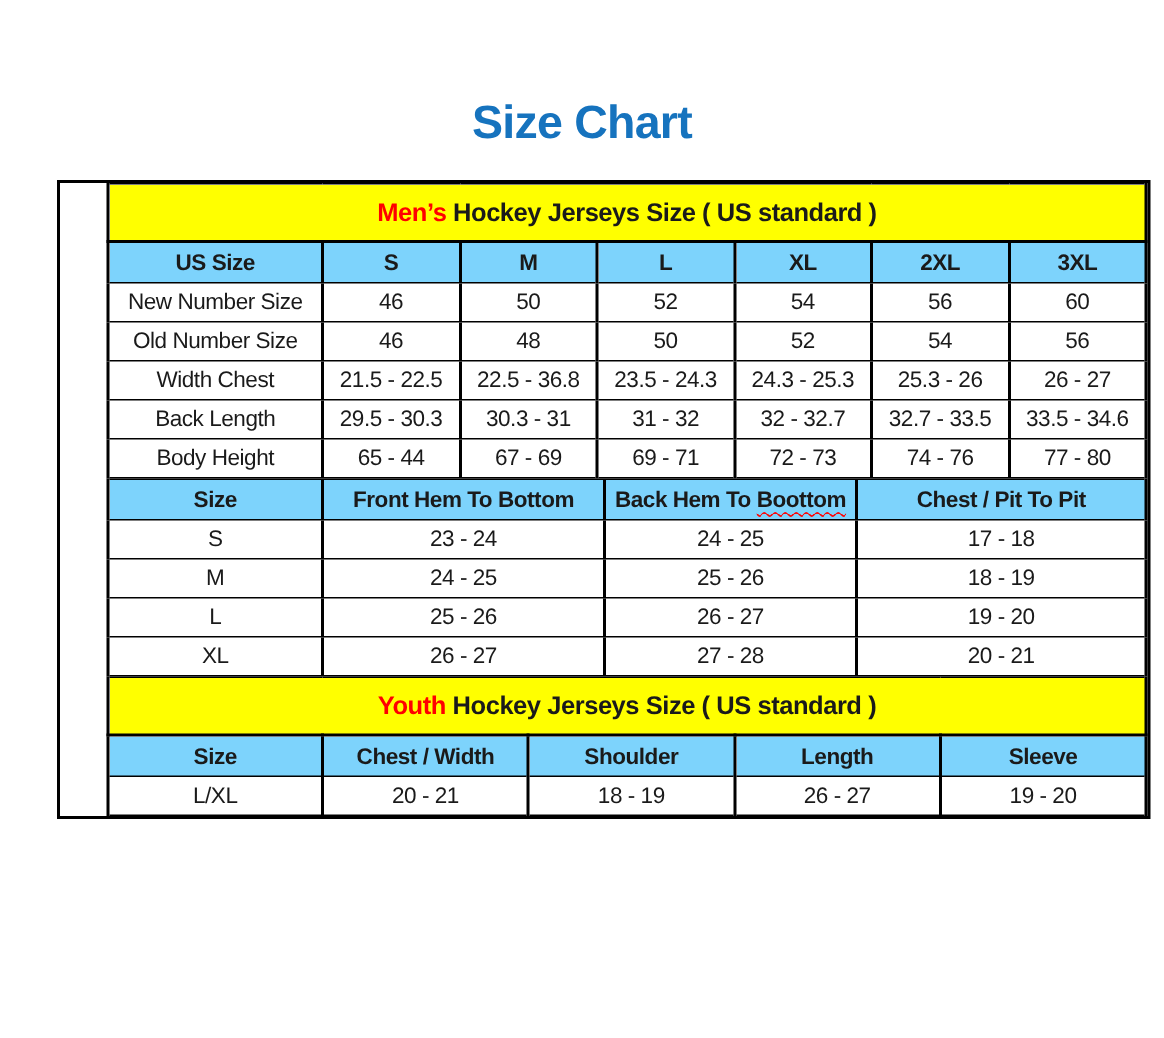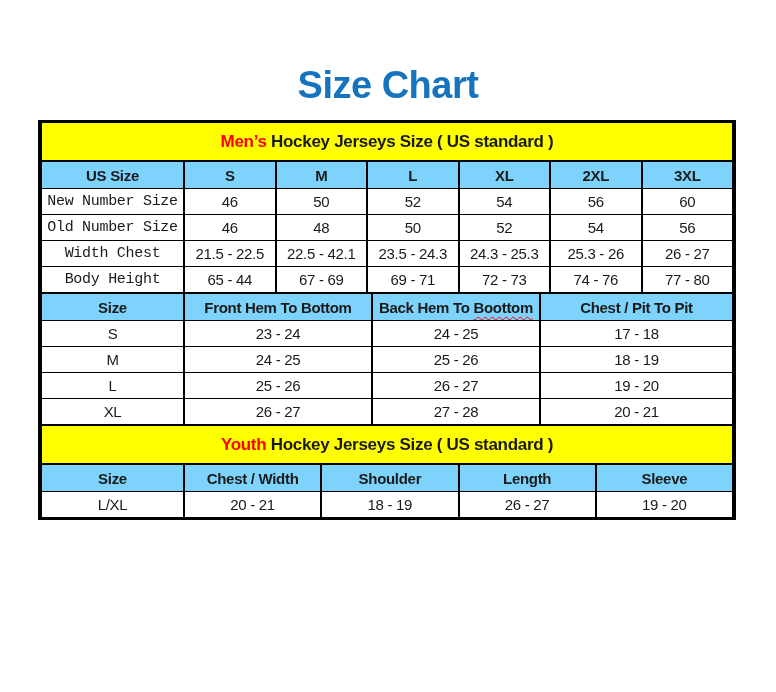--- a/index.html
+++ b/index.html
@@ -9,30 +9,31 @@
     font-family: "Liberation Sans", sans-serif;
     color: #1a1a1a;
     overflow: hidden;
     position: relative;
   }
   .page-title {
     position: absolute;
     top: 64px; left: 0; width: 100%;
     margin: 0;
     text-align: center;
-    font-size: 38px;
+    font-size: 31px;
     font-weight: bold;
     letter-spacing: -0.5px;
     color: #1673be;
   }
   .chart-wrap {
     position: absolute;
     top: 120px; left: 38px;
     width: 694px;
     border: 2px solid #000;
+    padding-left: 31px;
   }
   table.section {
     width: 100%;
     border-collapse: collapse;
     table-layout: fixed;
   }
   table.section th, table.section td {
     border: 1px solid #000;
     border-left-width: 2px;
     border-right-width: 2px;
@@ -56,21 +57,21 @@
     font-size: 15px;
     font-weight: bold;
     background: #7dd3fc;
   }
   tr.datarow td {
     height: 25px;
     font-size: 15px;
     font-weight: normal;
     background: #ffffff;
   }
-  td.label-regular { font-weight: normal; font-family: Liberation Mono, monospace; }
+  td.label-regular { font-weight: normal; }
   td.label-bold { font-weight: bold; }
   .squiggle {
     text-decoration: underline;
     text-decoration-style: wavy;
     text-decoration-color: #ff0000;
     text-decoration-thickness: 1px;
     text-underline-offset: 3px;
     text-align: center;
   }
 </style>
@@ -118,25 +119,34 @@
         <td>46</td>
         <td>48</td>
         <td>50</td>
         <td>52</td>
         <td>54</td>
         <td>56</td>
       </tr>
       <tr class="datarow">
         <td class="label-regular">Width Chest</td>
         <td>21.5 - 22.5</td>
-        <td>22.5 - 42.1</td>
+        <td>22.5 - 36.8</td>
         <td>23.5 - 24.3</td>
         <td>24.3 - 25.3</td>
         <td>25.3 - 26</td>
         <td>26 - 27</td>
+      </tr>
+      <tr class="datarow">
+        <td class="label-regular">Back Length</td>
+        <td>29.5 - 30.3</td>
+        <td>30.3 - 31</td>
+        <td>31 - 32</td>
+        <td>32 - 32.7</td>
+        <td>32.7 - 33.5</td>
+        <td>33.5 - 34.6</td>
       </tr>
       <tr class="datarow">
         <td class="label-regular">Body Height</td>
         <td>65 - 44</td>
         <td>67 - 69</td>
         <td>69 - 71</td>
         <td>72 - 73</td>
         <td>74 - 76</td>
         <td>77 - 80</td>
       </tr>

